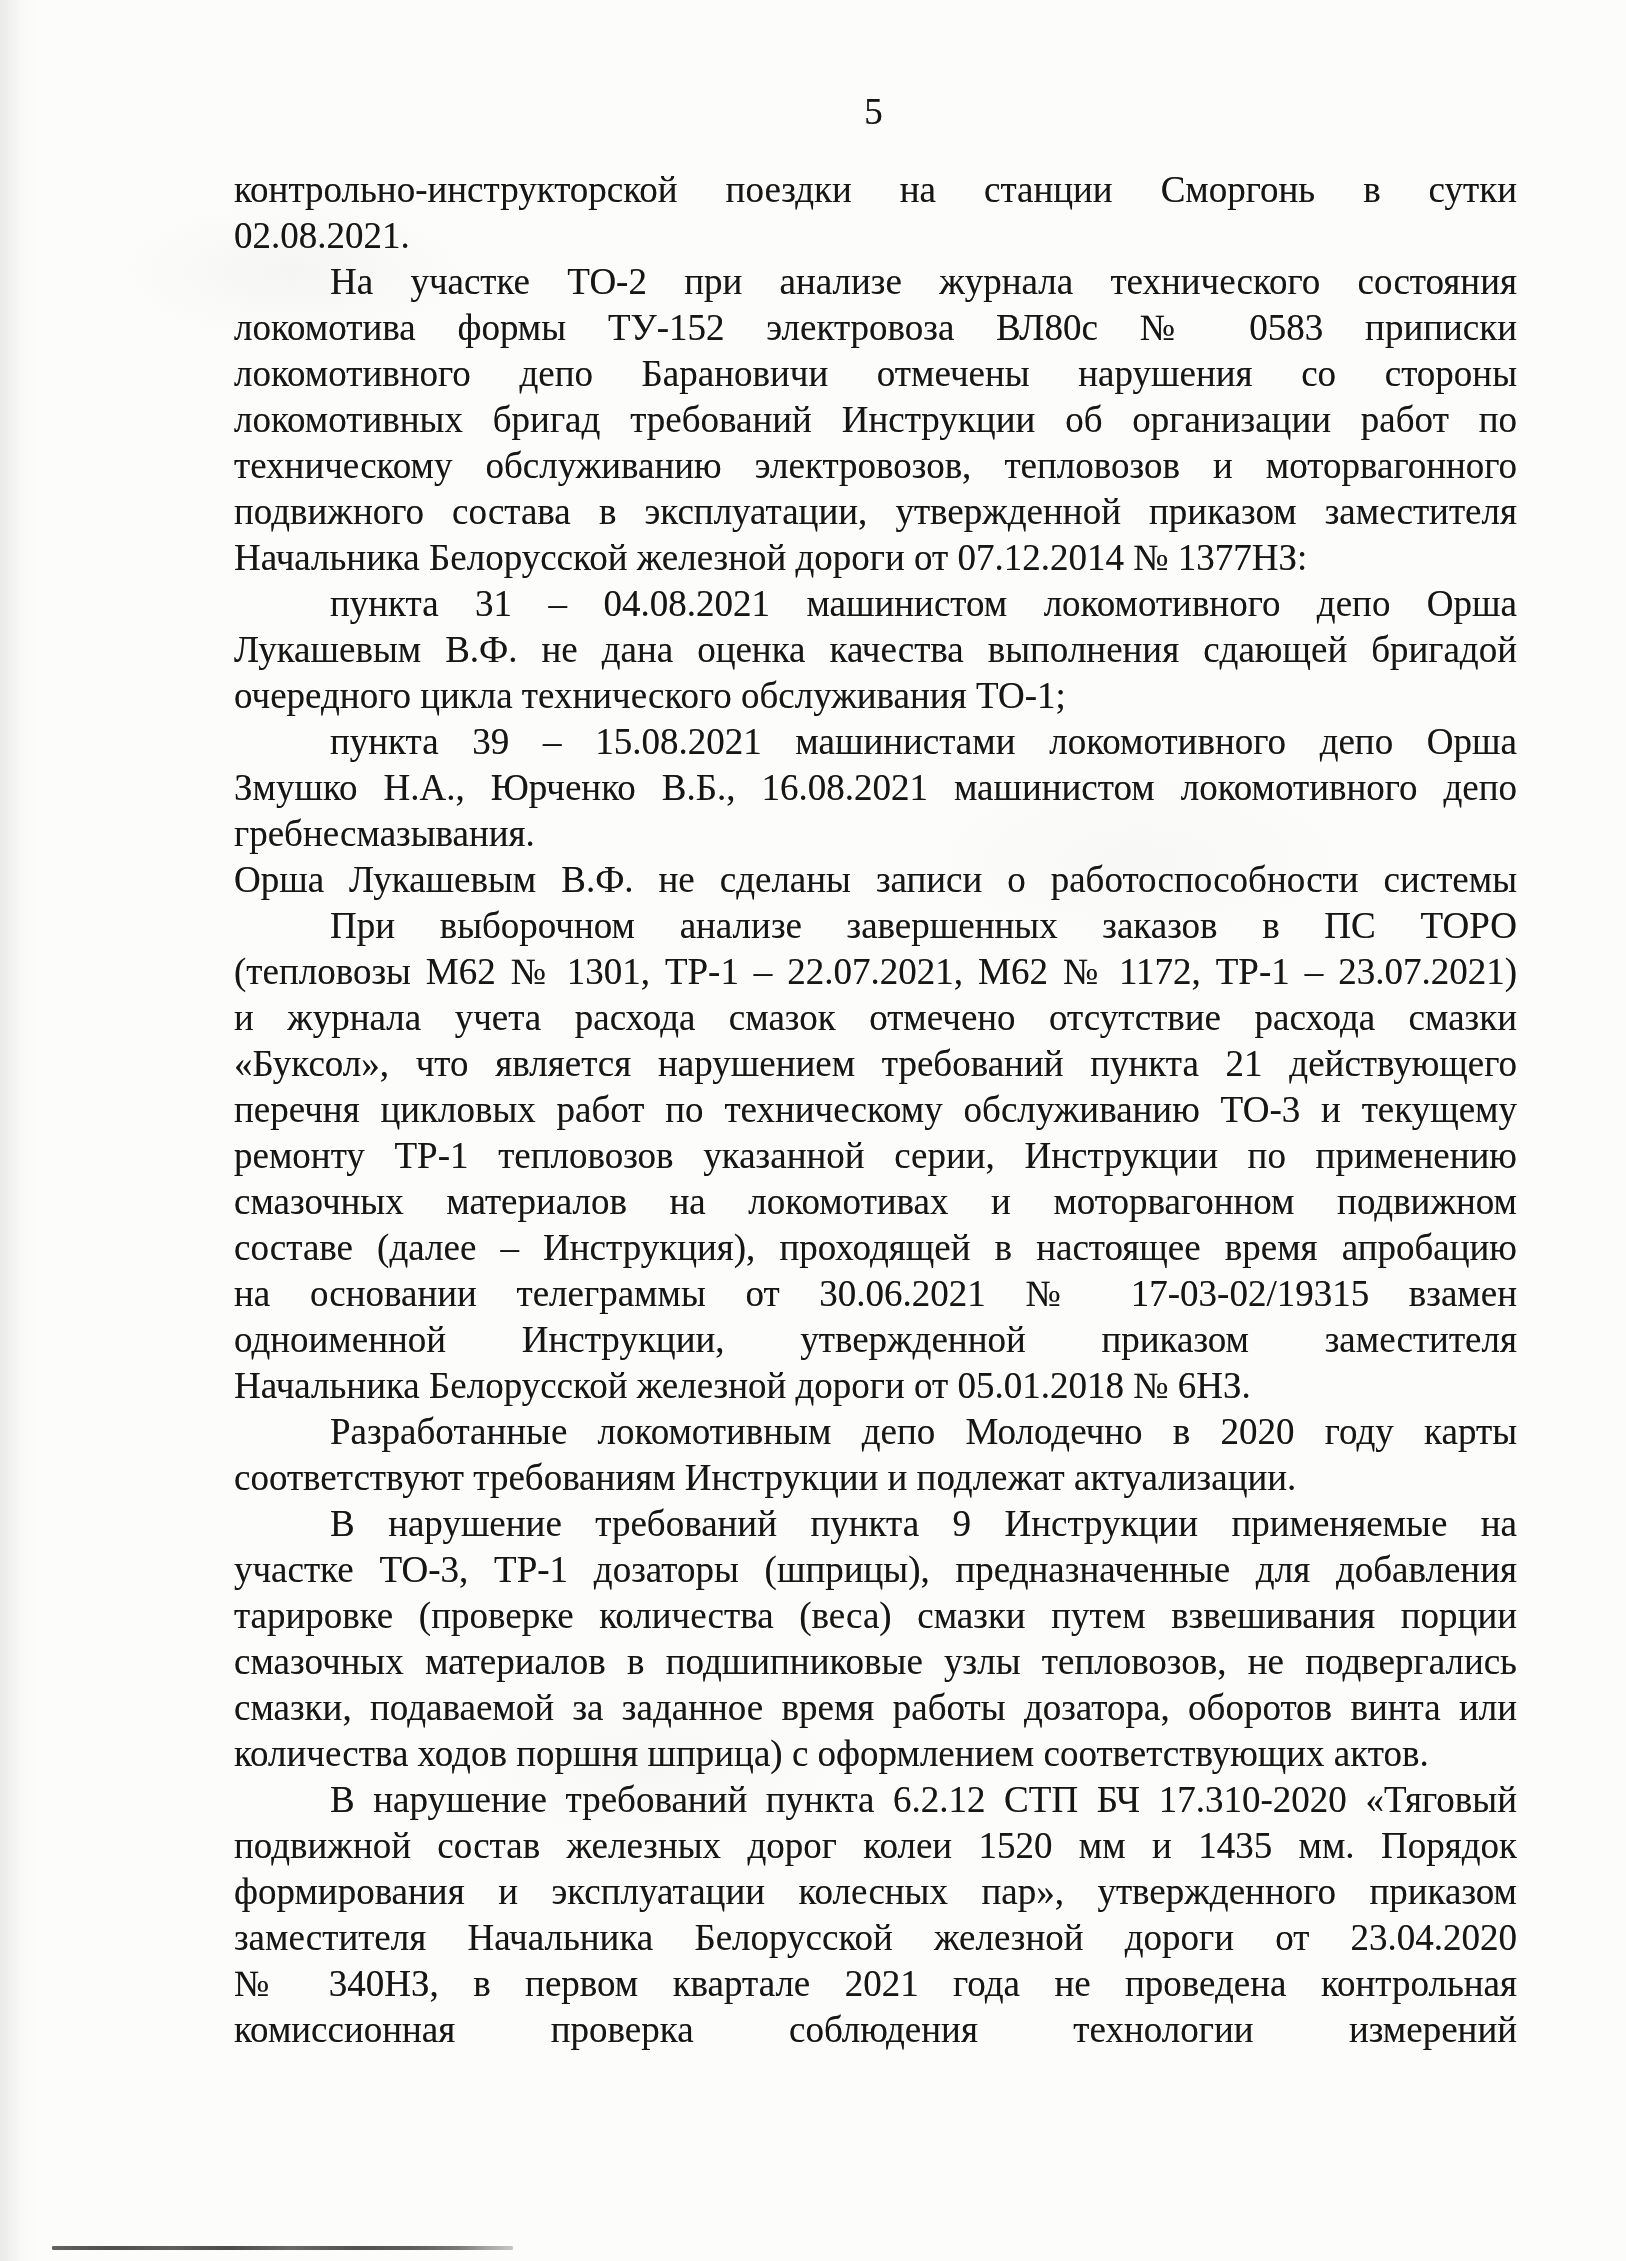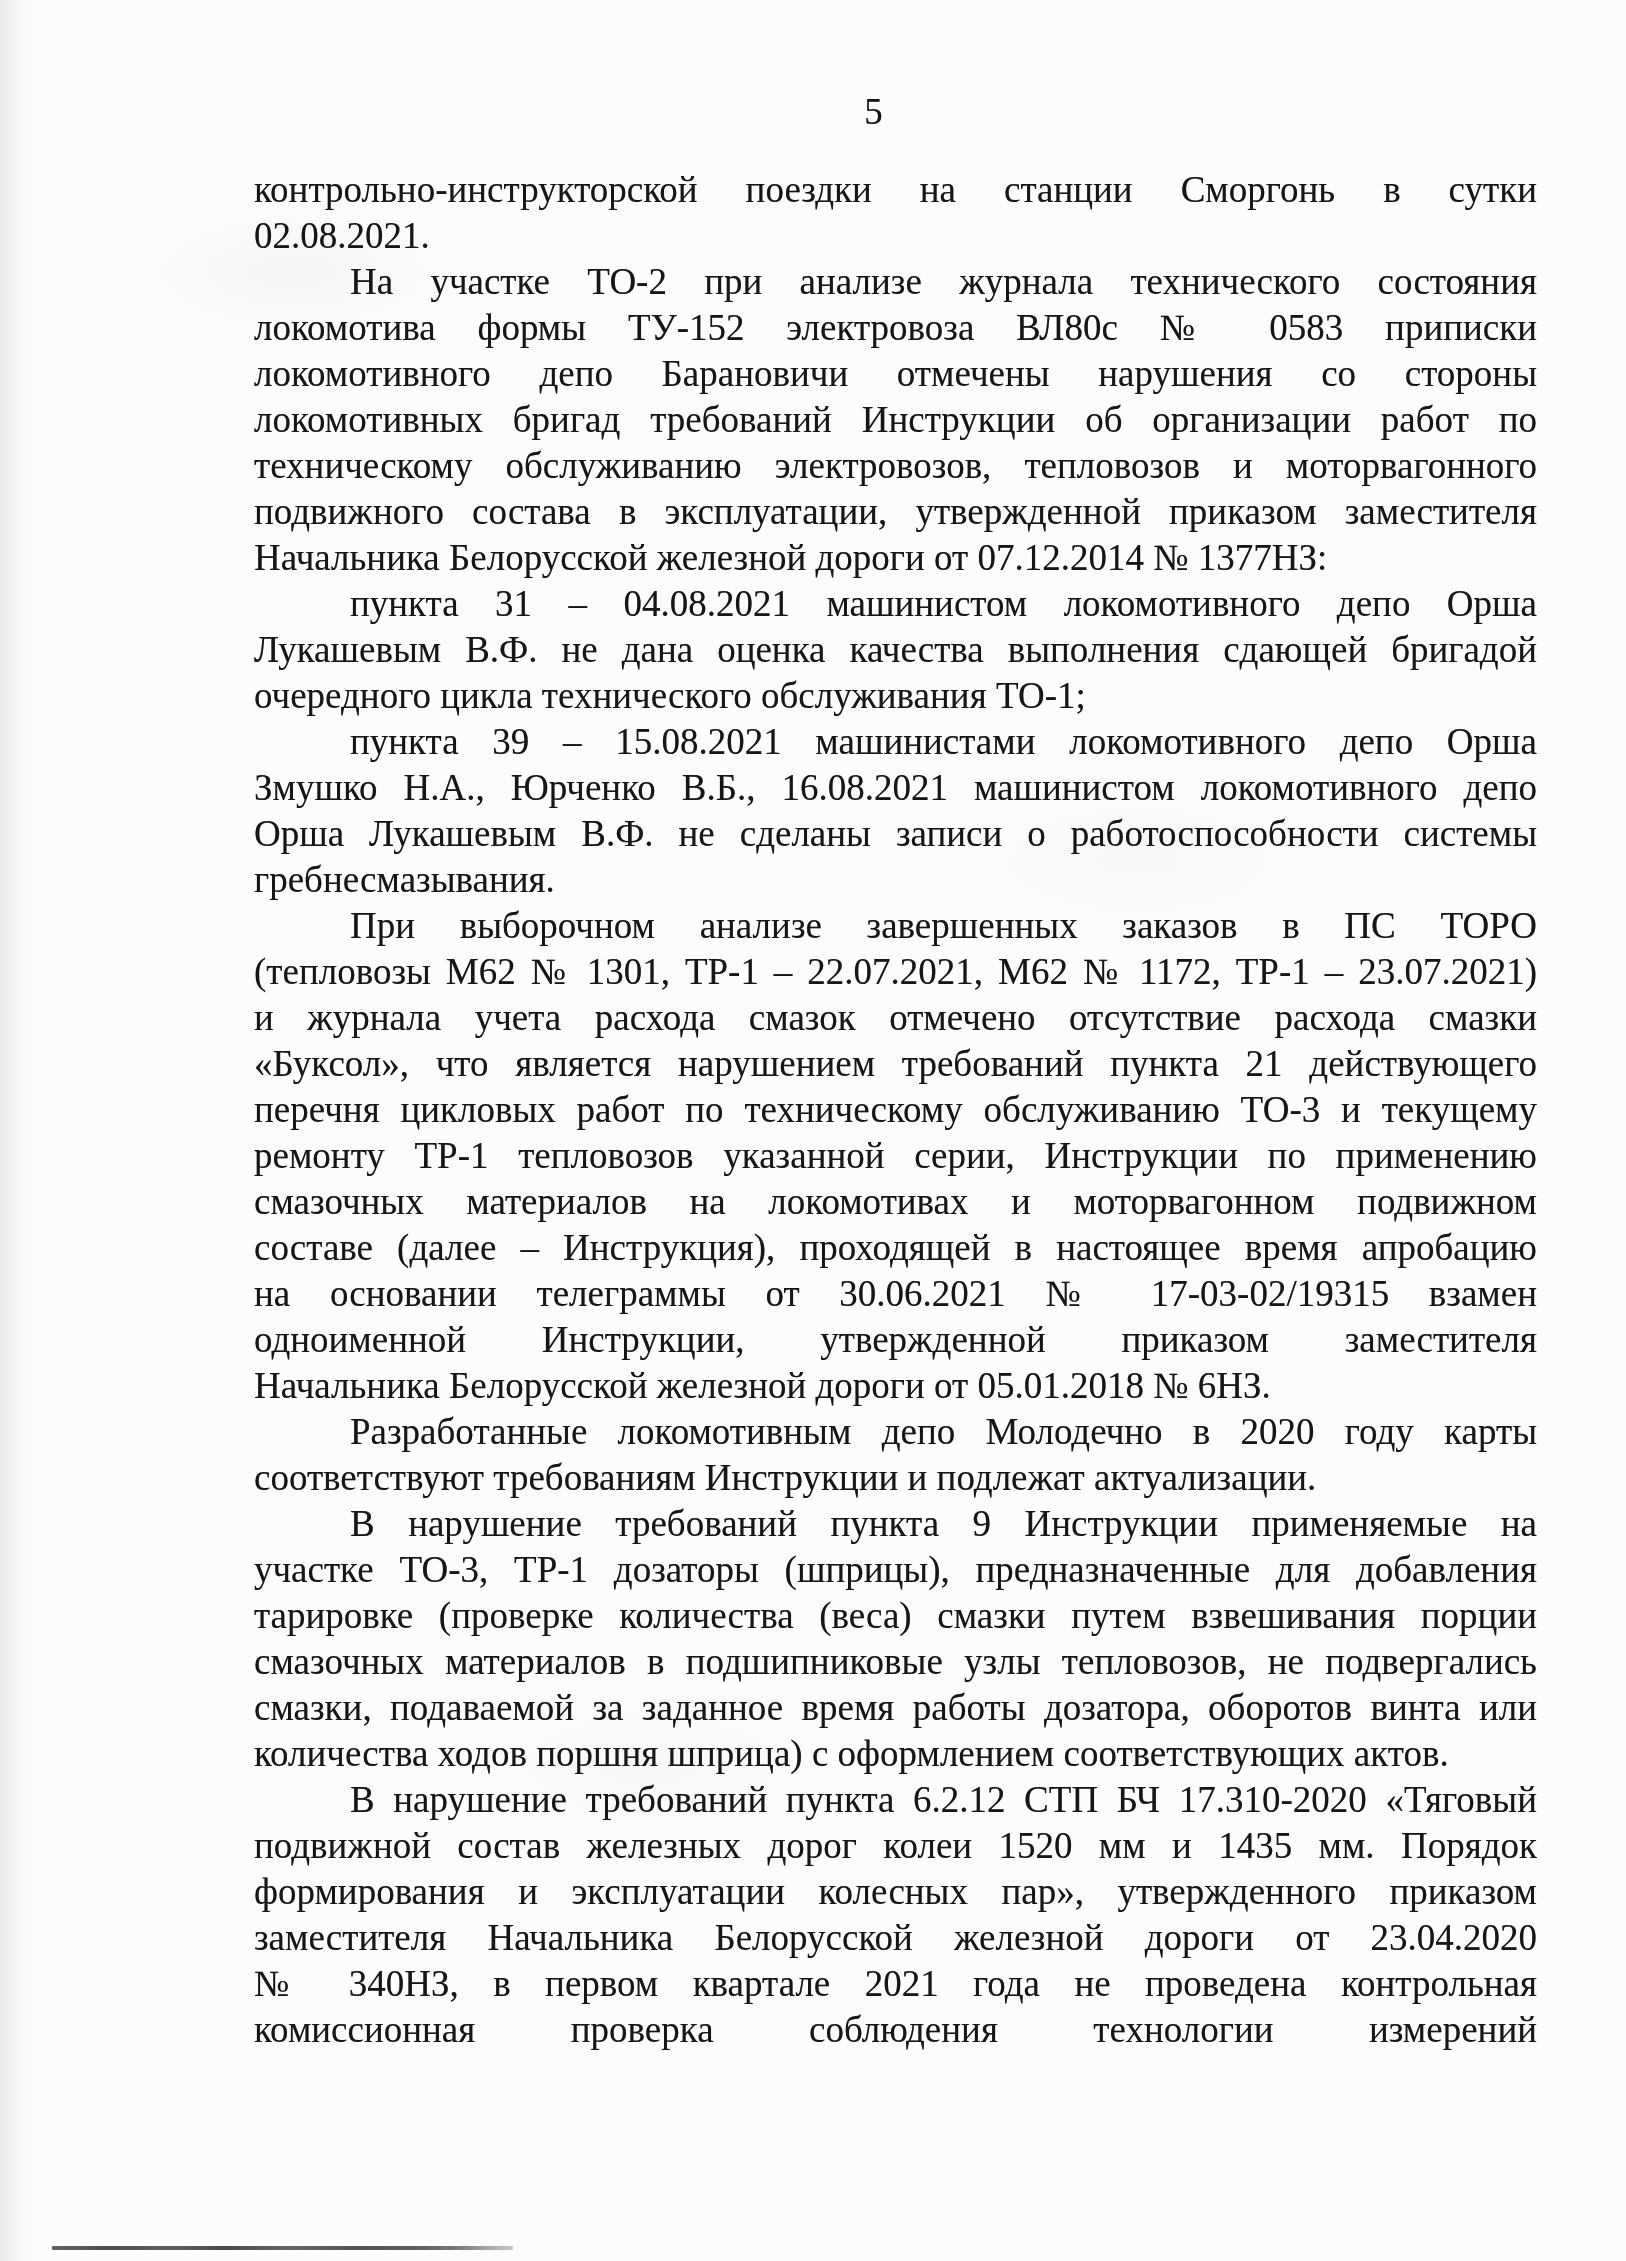--- a/index.html
+++ b/index.html
@@ -34,21 +34,21 @@
     left: 250px;
     width: 1283px;
     text-align: center;
     transform: translateX(-18px);
     font-size: 37px;
     line-height: 38px;
     text-shadow: 0 0 0.6px rgba(25,25,25,0.5);
   }
   .doc-body {
     position: absolute;
-    left: 254px;
+    left: 234px;
     top: 167px;
     width: 1283px;
     font-size: 37px;
     line-height: 46px;
     text-shadow: 0 0 0.6px rgba(25,25,25,0.45);
   }
   .line {
     text-align: justify;
     text-align-last: left;
   }
@@ -86,22 +86,22 @@
       <div class="line fill">локомотивного депо Барановичи отмечены нарушения со стороны</div>
       <div class="line fill">локомотивных бригад требований Инструкции об организации работ по</div>
       <div class="line fill">техническому обслуживанию электровозов, тепловозов и моторвагонного</div>
       <div class="line fill">подвижного состава в эксплуатации, утвержденной приказом заместителя</div>
       <div class="line">Начальника Белорусской железной дороги от 07.12.2014 № 1377НЗ:</div>
       <div class="line fill indent">пункта 31 – 04.08.2021 машинистом локомотивного депо Орша</div>
       <div class="line fill">Лукашевым В.Ф. не дана оценка качества выполнения сдающей бригадой</div>
       <div class="line">очередного цикла технического обслуживания ТО-1;</div>
       <div class="line fill indent">пункта 39 – 15.08.2021 машинистами локомотивного депо Орша</div>
       <div class="line fill">Змушко Н.А., Юрченко В.Б., 16.08.2021 машинистом локомотивного депо</div>
+      <div class="line">гребнесмазывания.</div>
       <div class="line fill">Орша Лукашевым В.Ф. не сделаны записи о работоспособности системы</div>
-      <div class="line">гребнесмазывания.</div>
       <div class="line fill indent">При выборочном анализе завершенных заказов в ПС ТОРО</div>
       <div class="line fill">(тепловозы М62 № 1301, ТР-1 – 22.07.2021, М62 № 1172, ТР-1 – 23.07.2021)</div>
       <div class="line fill">и журнала учета расхода смазок отмечено отсутствие расхода смазки</div>
       <div class="line fill">«Буксол», что является нарушением требований пункта 21 действующего</div>
       <div class="line fill">перечня цикловых работ по техническому обслуживанию ТО-3 и текущему</div>
       <div class="line fill">ремонту ТР-1 тепловозов указанной серии, Инструкции по применению</div>
       <div class="line fill">смазочных материалов на локомотивах и моторвагонном подвижном</div>
       <div class="line fill">составе (далее – Инструкция), проходящей в настоящее время апробацию</div>
       <div class="line fill">на основании телеграммы от 30.06.2021 № 17-03-02/19315 взамен</div>
       <div class="line fill">одноименной Инструкции, утвержденной приказом заместителя</div>

